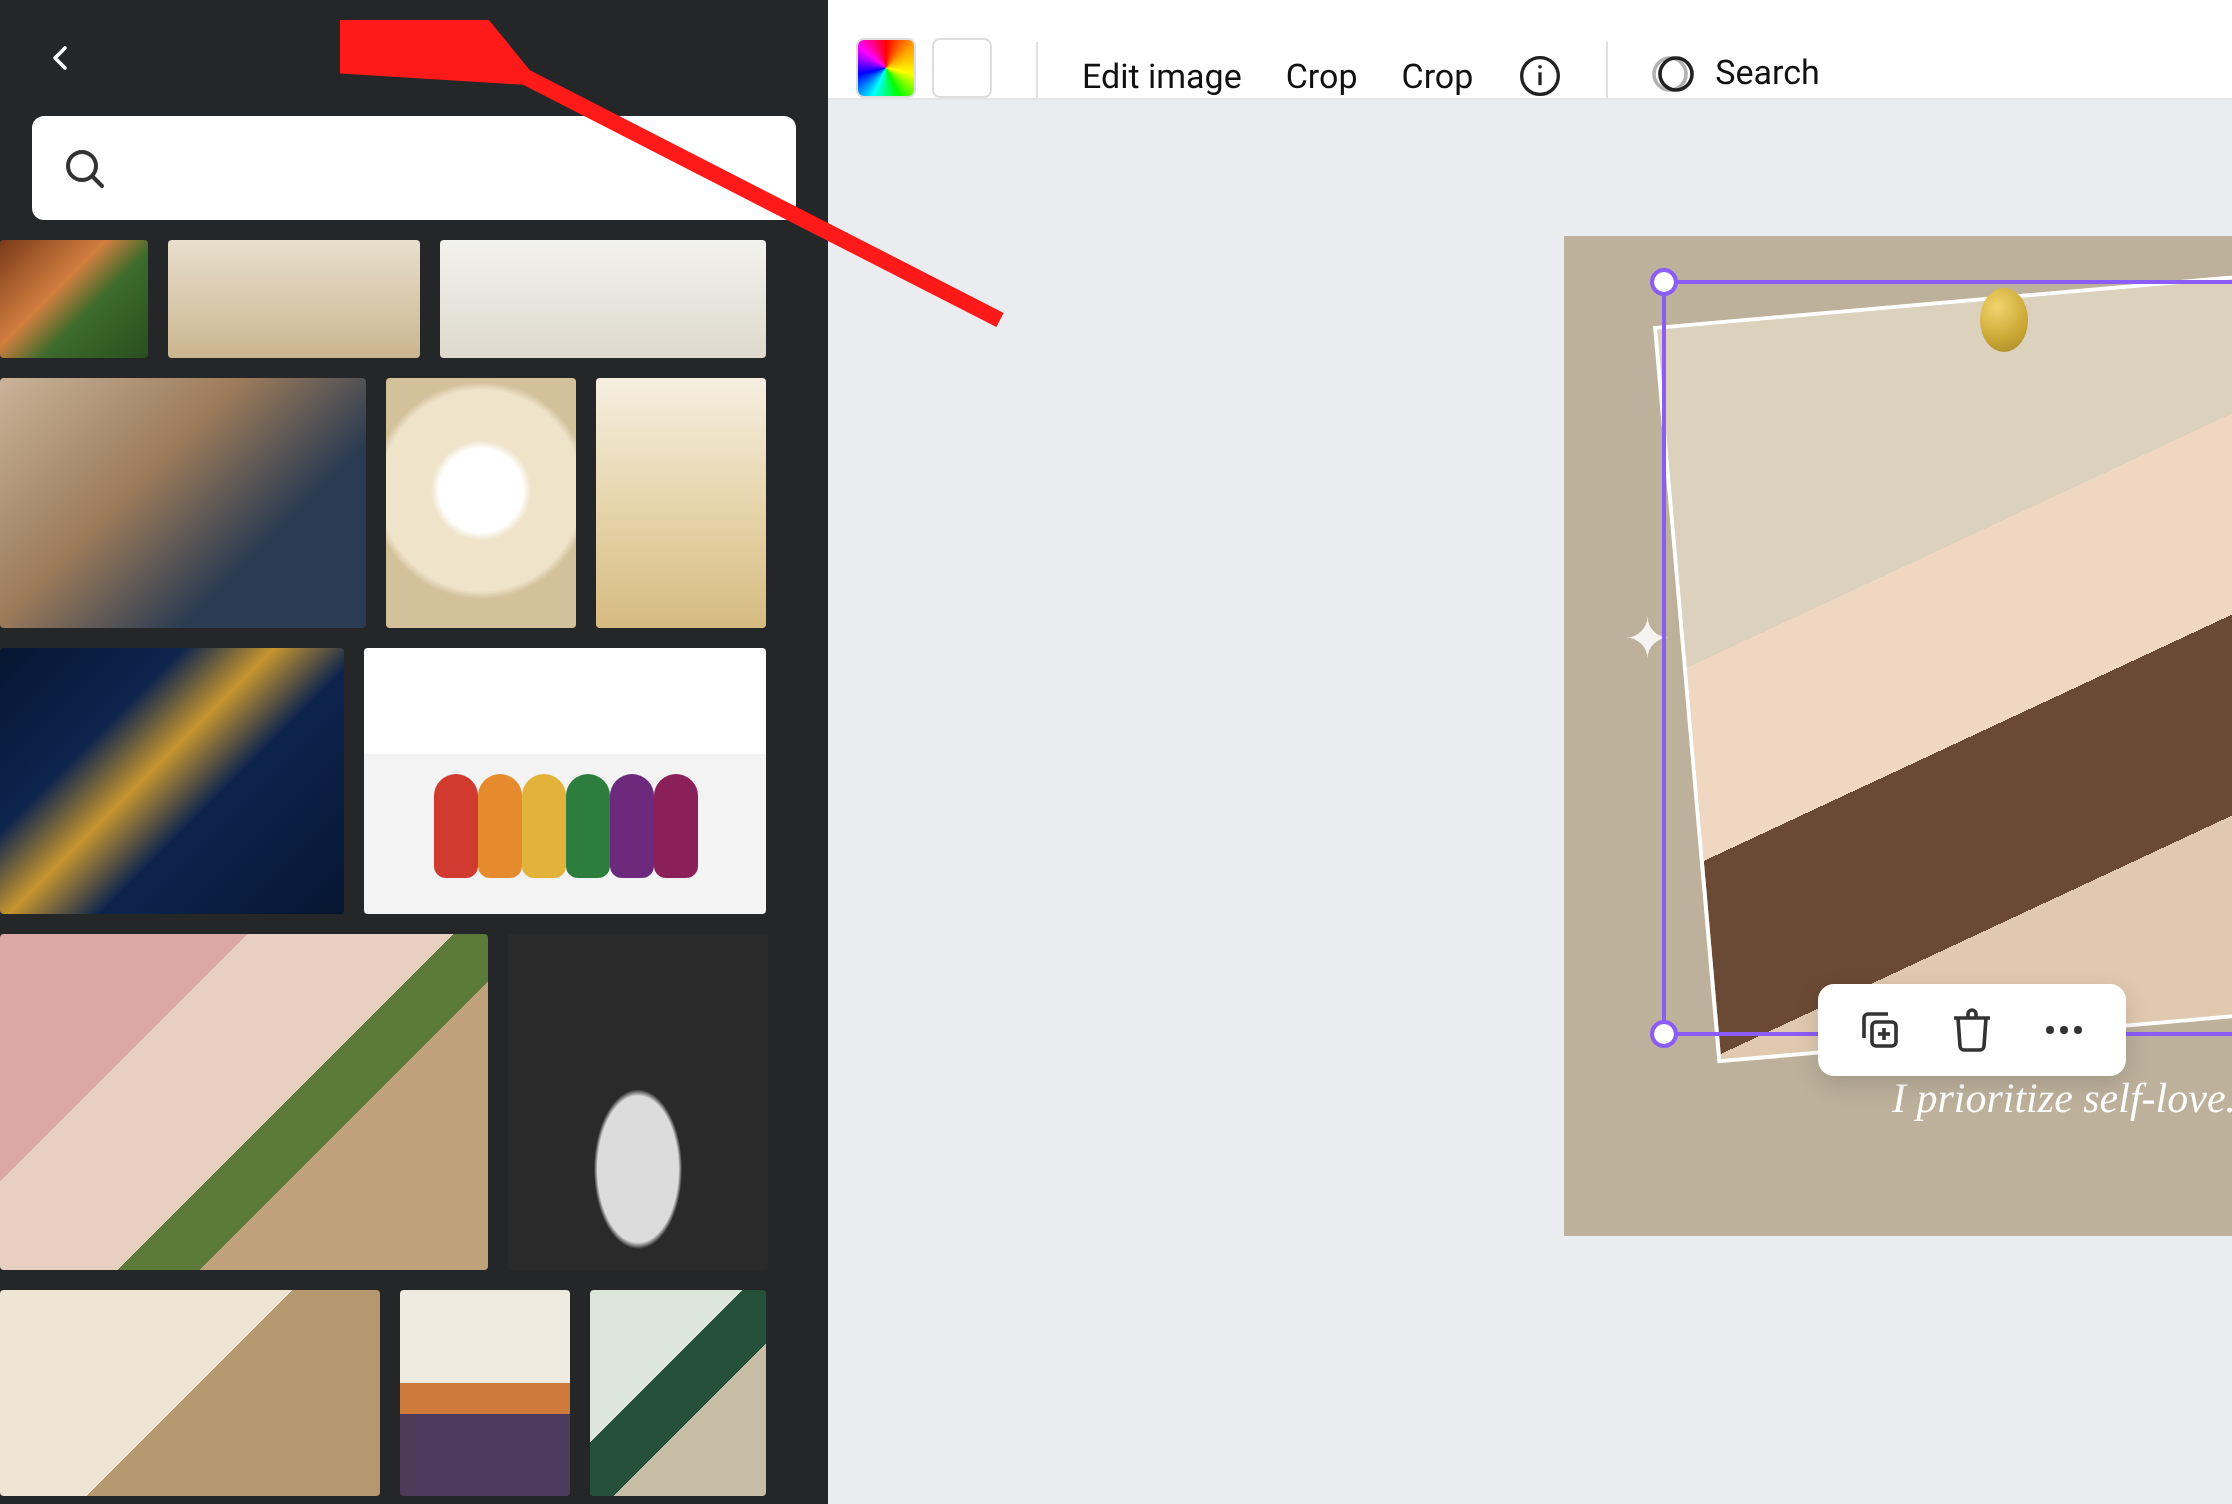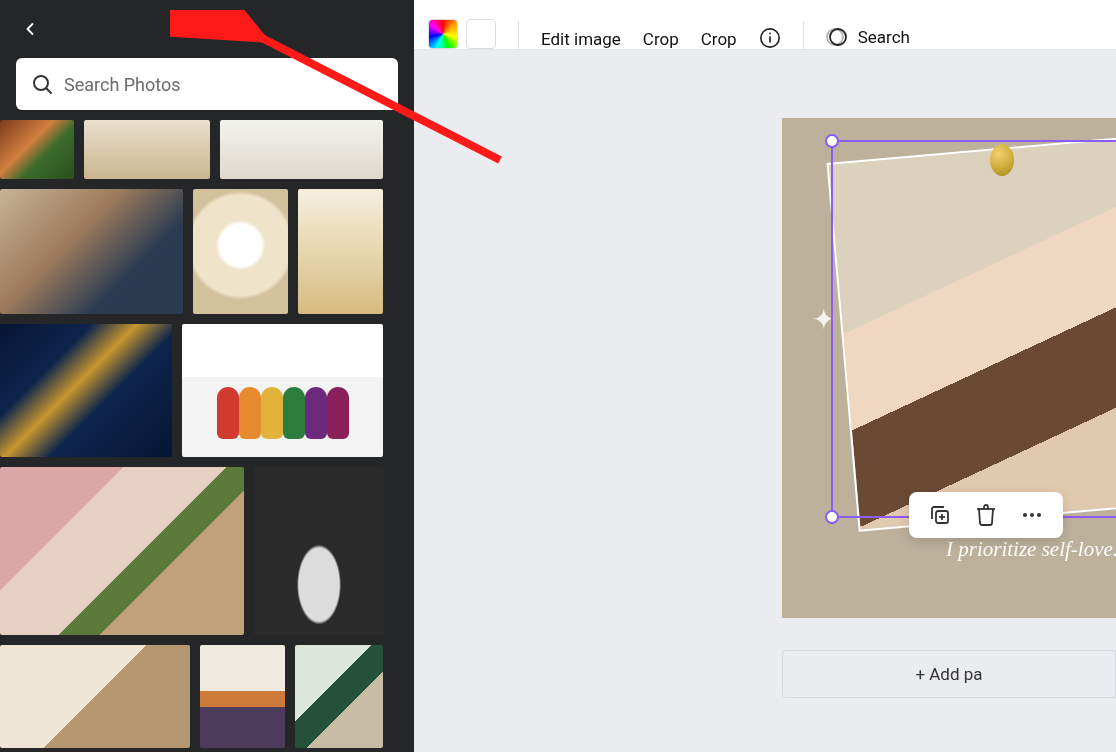--- a/index.html
+++ b/index.html
@@ -107,21 +107,20 @@
       </div>
       <div class="panel-title">Photos</div>
     </div>
 
     <div class="search-wrap">
       <div class="search">
         <svg width="24" height="24" viewBox="0 0 24 24" fill="none" stroke="#333" stroke-width="2" stroke-linecap="round" stroke-linejoin="round">
             <circle cx="11" cy="11" r="7"></circle>
             <line x1="21" y1="21" x2="16.5" y2="16.5"></line>
           </svg>
-        <input class="search-input" placeholder="Search Photos" style="">
       </div>
     </div>
 
     <div class="photo-grid">
       <div class="grid-row r1">
         <div class="ph ph1"></div>
         <div class="ph ph2"></div>
         <div class="ph ph3"></div>
       </div>
       <div class="grid-row r2">
@@ -220,21 +219,20 @@
       </div>
       <div class="ctx-btn">
         <svg width="24" height="24" viewBox="0 0 24 24" fill="#333">
             <circle cx="5" cy="12" r="2"></circle>
             <circle cx="12" cy="12" r="2"></circle>
             <circle cx="19" cy="12" r="2"></circle>
           </svg>
       </div>
     </div>
 
-    <div class="add-page">+ Add pa</div>
   </div>
 
   <svg class="arrow" width="360" height="170">
     <defs>
       <marker id="ah" markerWidth="16" markerHeight="14" refX="3" refY="7" orient="auto">
         <polygon points="16,0 0,7 16,14" fill="#ff1a1a"></polygon>
       </marker>
     </defs>
     <line x1="330" y1="150" x2="80" y2="22" stroke="#ff1a1a" stroke-width="8" marker-end="url(#ah)"></line>
   </svg>

